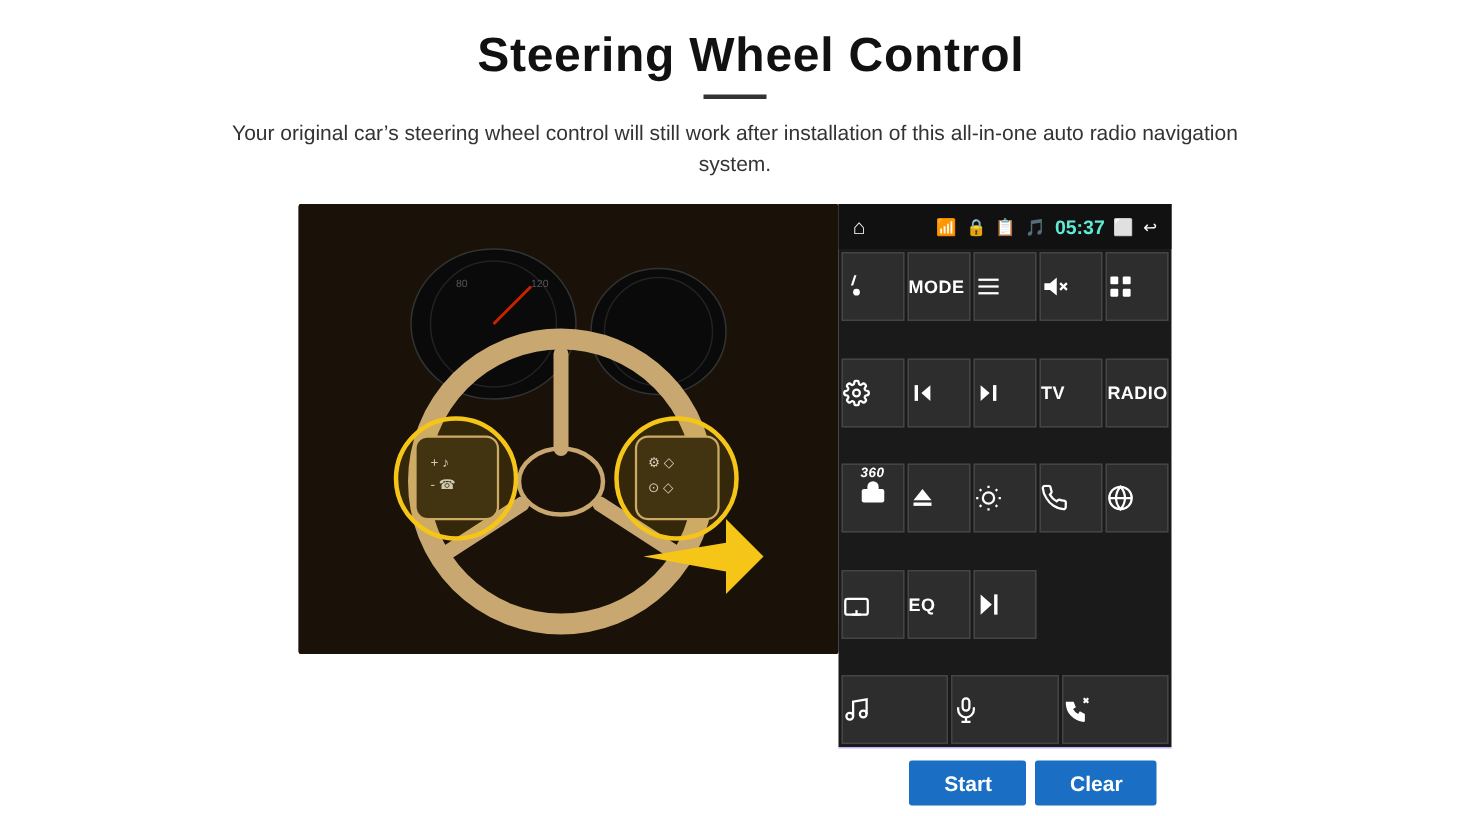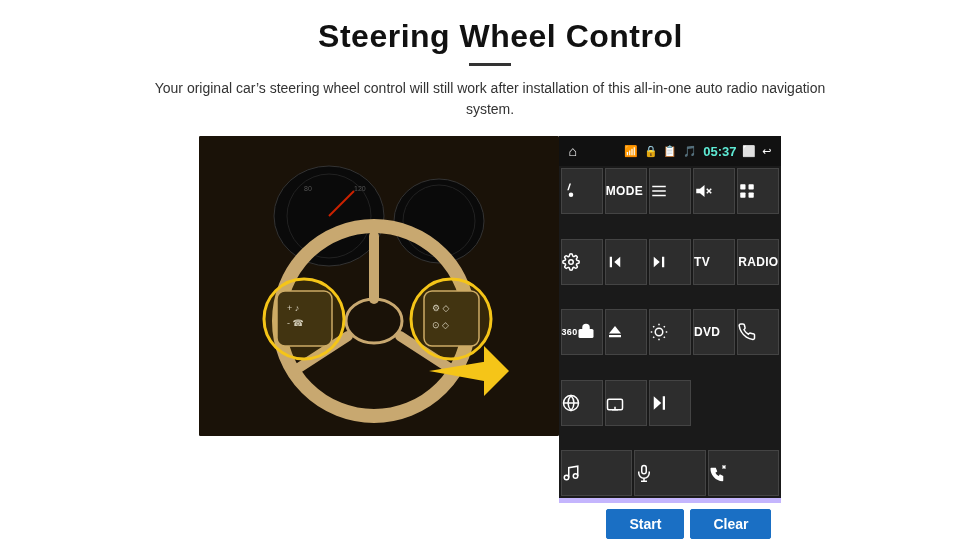--- a/index.html
+++ b/index.html
@@ -117,21 +117,21 @@
     }
     .ctrl-btn svg { width: 18px; height: 18px; }
 
     
     .action-bar {
       display: flex;
       justify-content: flex-end;
       align-items: center;
       padding: 8px 10px;
       background: #fff;
-      border-top: 5px solid #c4b5fd;
+      border-top: 1px solid #c4b5fd;
       gap: 6px;
       height: 46px;
     }
 
     .action-btn {
       padding: 6px 22px;
       font-size: 14px;
       font-weight: 600;
       border: 1px solid #bbb;
       cursor: pointer;
@@ -288,21 +288,21 @@
                 <rect x="16" y="5" width="3" height="14"></rect>
               </svg>
           </div>
           <div class="ctrl-btn">
             <span>TV</span>
           </div>
           <div class="ctrl-btn">
             <span>RADIO</span>
           </div>
 
-          <div class="ctrl-btn" style="flex-direction:row;font-size:10px;">
+          <div class="ctrl-btn" style="flex-direction:column;font-size:10px;font-style:italic;">
             <span style="font-size:9px;font-weight:bold;">360</span>
             <svg viewBox="0 0 24 24" fill="#fff" width="14" height="14">
                 <rect x="2" y="8" width="20" height="12" rx="2"></rect>
                 <path d="M7 8V6a5 5 0 0 1 10 0v2"></path>
               </svg>
           </div>
           <div class="ctrl-btn">
             <svg viewBox="0 0 24 24" fill="#fff">
                 <polygon points="12,4 20,14 4,14"></polygon>
                 <rect x="4" y="16" width="16" height="3"></rect>
@@ -314,42 +314,42 @@
                 <line x1="12" y1="1" x2="12" y2="3"></line>
                 <line x1="12" y1="21" x2="12" y2="23"></line>
                 <line x1="4.22" y1="4.22" x2="5.64" y2="5.64"></line>
                 <line x1="18.36" y1="18.36" x2="19.78" y2="19.78"></line>
                 <line x1="1" y1="12" x2="3" y2="12"></line>
                 <line x1="21" y1="12" x2="23" y2="12"></line>
                 <line x1="4.22" y1="19.78" x2="5.64" y2="18.36"></line>
                 <line x1="18.36" y1="5.64" x2="19.78" y2="4.22"></line>
               </svg>
           </div>
-          <div class="ctrl-btn">
-            <span>DVD</span>
-          </div>
 
           <div class="ctrl-btn">
             <svg viewBox="0 0 24 24" fill="none" stroke="#fff" stroke-width="2">
                 <path d="M22 16.92v3a2 2 0 0 1-2.18 2 19.79 19.79 0 0 1-8.63-3.07A19.5 19.5 0 0 1 4.69 12 19.79 19.79 0 0 1 1.61 3.4 2 2 0 0 1 3.6 1.22h3a2 2 0 0 1 2 1.72 12.84 12.84 0 0 0 .7 2.81 2 2 0 0 1-.45 2.11L7.91 9a16 16 0 0 0 6 6l.92-.92a2 2 0 0 1 2.11-.45 12.84 12.84 0 0 0 2.81.7A2 2 0 0 1 22 16.92z"></path>
               </svg>
           </div>
           <div class="ctrl-btn">
             <svg viewBox="0 0 24 24" fill="none" stroke="#fff" stroke-width="2">
                 <circle cx="12" cy="12" r="10"></circle>
                 <path d="M12 2a15.3 15.3 0 0 1 4 10 15.3 15.3 0 0 1-4 10 15.3 15.3 0 0 1-4-10 15.3 15.3 0 0 1 4-10z"></path>
                 <line x1="2" y1="12" x2="22" y2="12"></line>
               </svg>
           </div>
           <div class="ctrl-btn">
             <svg viewBox="0 0 24 24" fill="none" stroke="#fff" stroke-width="2">
                 <rect x="2" y="7" width="20" height="14" rx="2"></rect>
                 <line x1="8" y1="21" x2="16" y2="21"></line>
                 <line x1="12" y1="17" x2="12" y2="21"></line>
               </svg>
+          </div>
+          <div class="ctrl-btn">
+            <span>EQ</span>
           </div>
 
           <div class="ctrl-btn">
             <svg viewBox="0 0 24 24" fill="#fff">
                 <polygon points="5,3 15,12 5,21"></polygon>
                 <rect x="17" y="3" width="3" height="18"></rect>
               </svg>
           </div>
         </div>
 

